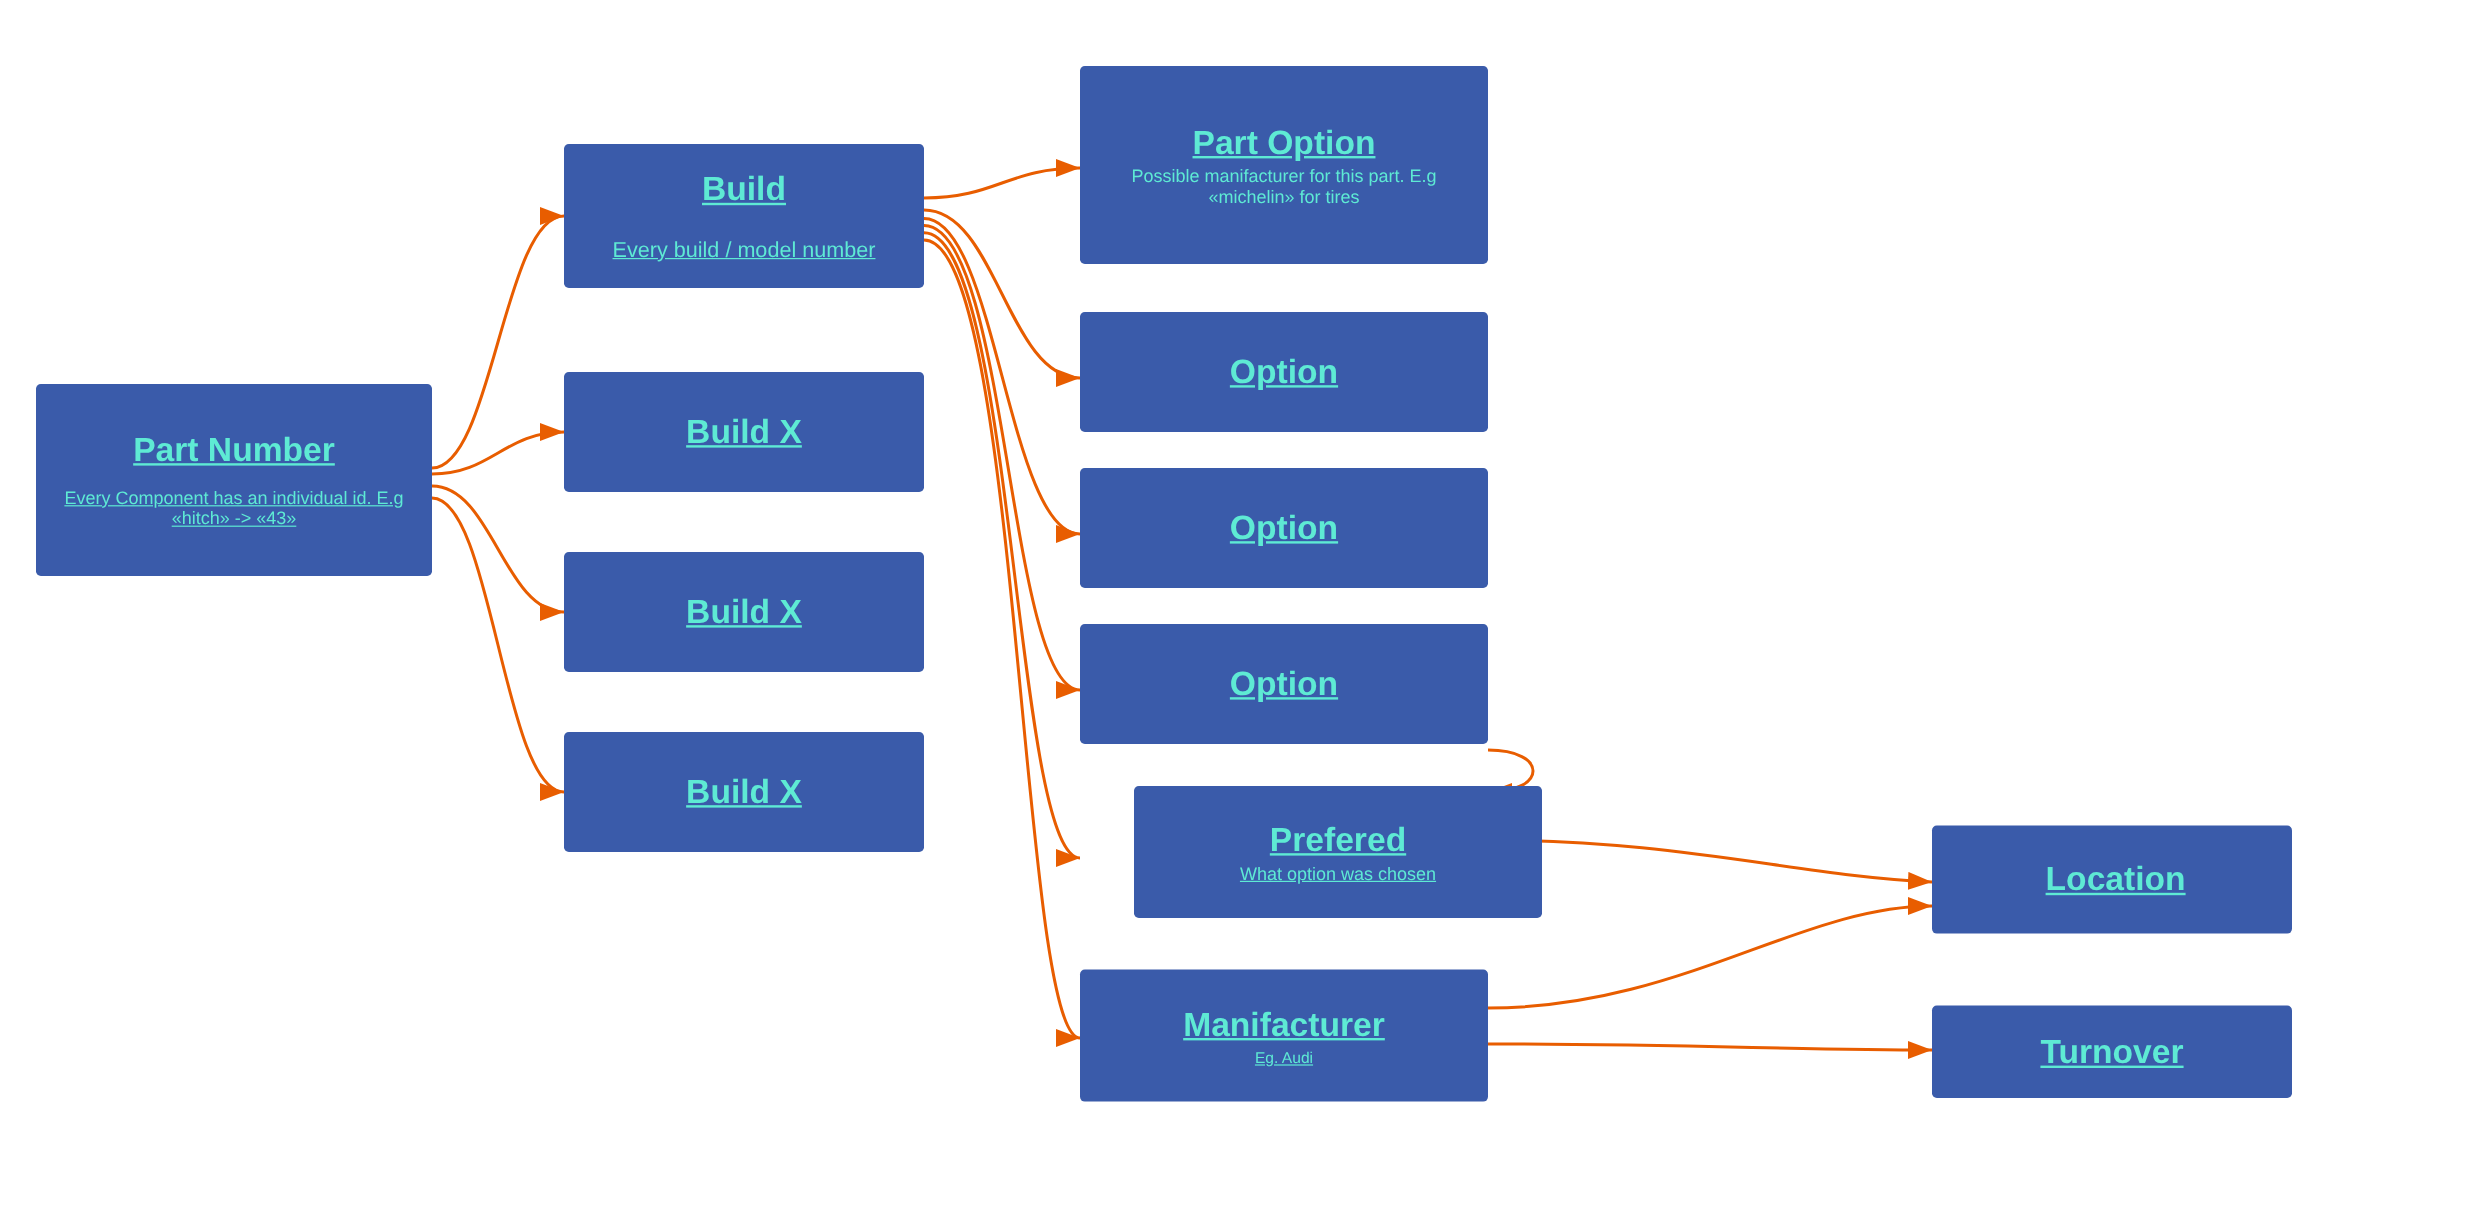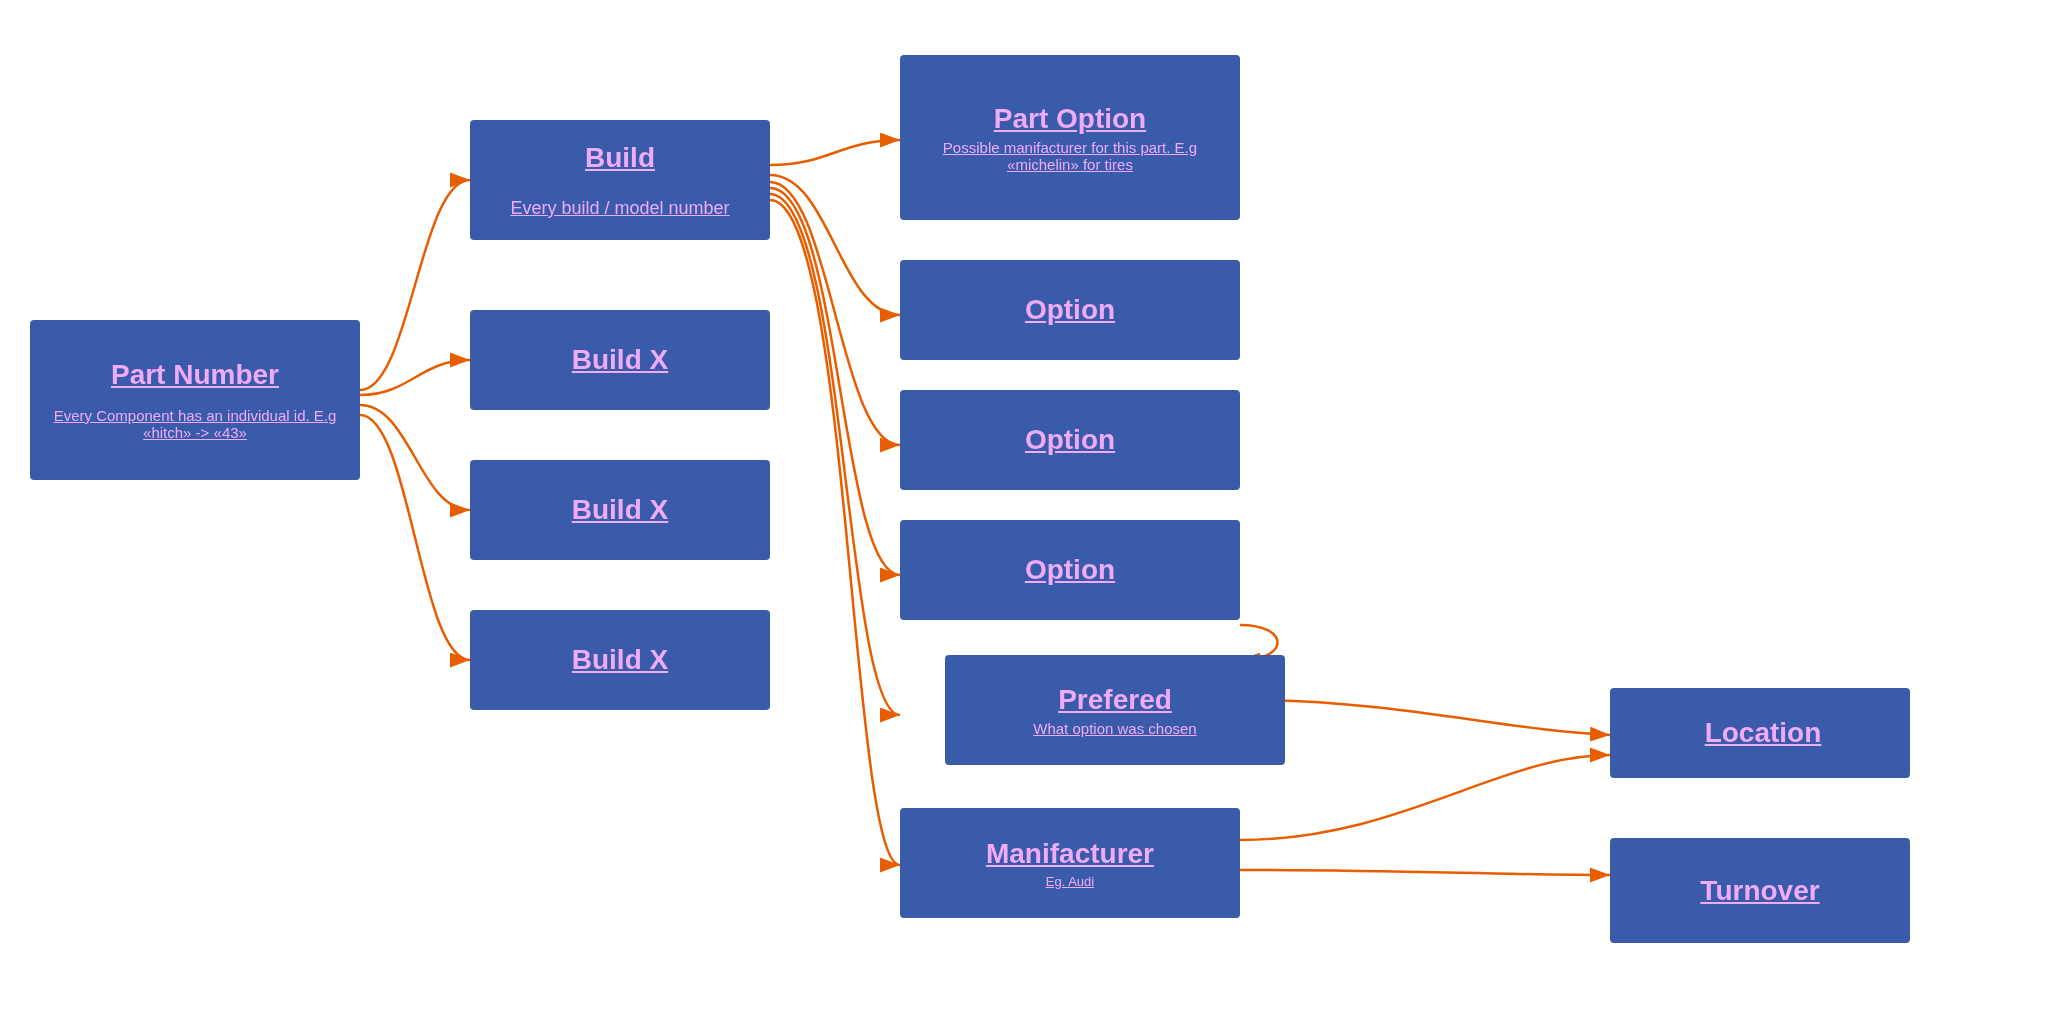--- a/index.html
+++ b/index.html
@@ -12,21 +12,21 @@
       position: relative;
     }
     .diagram-container {
       position: relative;
       width: 2062px;
       height: 1014px;
     }
     .node {
       position: absolute;
       background: #3a5baa;
-      color: #f0abfc;
+      color: #5eead4;
       border-radius: 4px;
       display: flex;
       flex-direction: column;
       align-items: center;
       justify-content: center;
       text-align: center;
       padding: 10px 14px;
     }
     .node .title {
       font-size: 28px;
@@ -110,21 +110,21 @@
   <div class="node" style="left:470px; top:460px; width:300px; height:100px;">
     <span class="title">Build X</span>
   </div>
 
   <div class="node" style="left:470px; top:610px; width:300px; height:100px;">
     <span class="title">Build X</span>
   </div>
 
   <div class="node" style="left:900px; top:55px; width:340px; height:165px;">
     <span class="title">Part Option</span>
-    <span class="subtitle no-underline" style="font-size:15px; text-decoration:underline;">Possible manifacturer for this part. E.g «michelin» for tires</span>
+    <span class="subtitle no-underline" style="font-size:15px; ">Possible manifacturer for this part. E.g «michelin» for tires</span>
   </div>
 
   <div class="node" style="left:900px; top:260px; width:340px; height:100px;">
     <span class="title">Option</span>
   </div>
 
   <div class="node" style="left:900px; top:390px; width:340px; height:100px;">
     <span class="title">Option</span>
   </div>
 
@@ -139,17 +139,17 @@
 
   <div class="node" style="left:900px; top:808px; width:340px; height:110px;text-align:right;">
     <span class="title">Manifacturer</span>
     <span class="subtitle" style="font-size:13px; text-decoration:underline;">Eg. Audi</span>
   </div>
 
   <div class="node" style="left:1610px; top:688px; width:300px; height:90px;padding-left:20px;">
     <span class="title">Location</span>
   </div>
 
-  <div class="node" style="left:1610px; top:838px; width:300px; height:105px;">
+  <div class="node" style="left:1610px; top:838px; width:300px; height:77px;">
     <span class="title">Turnover</span>
   </div>
 
 </div>
 
 </body></html>

